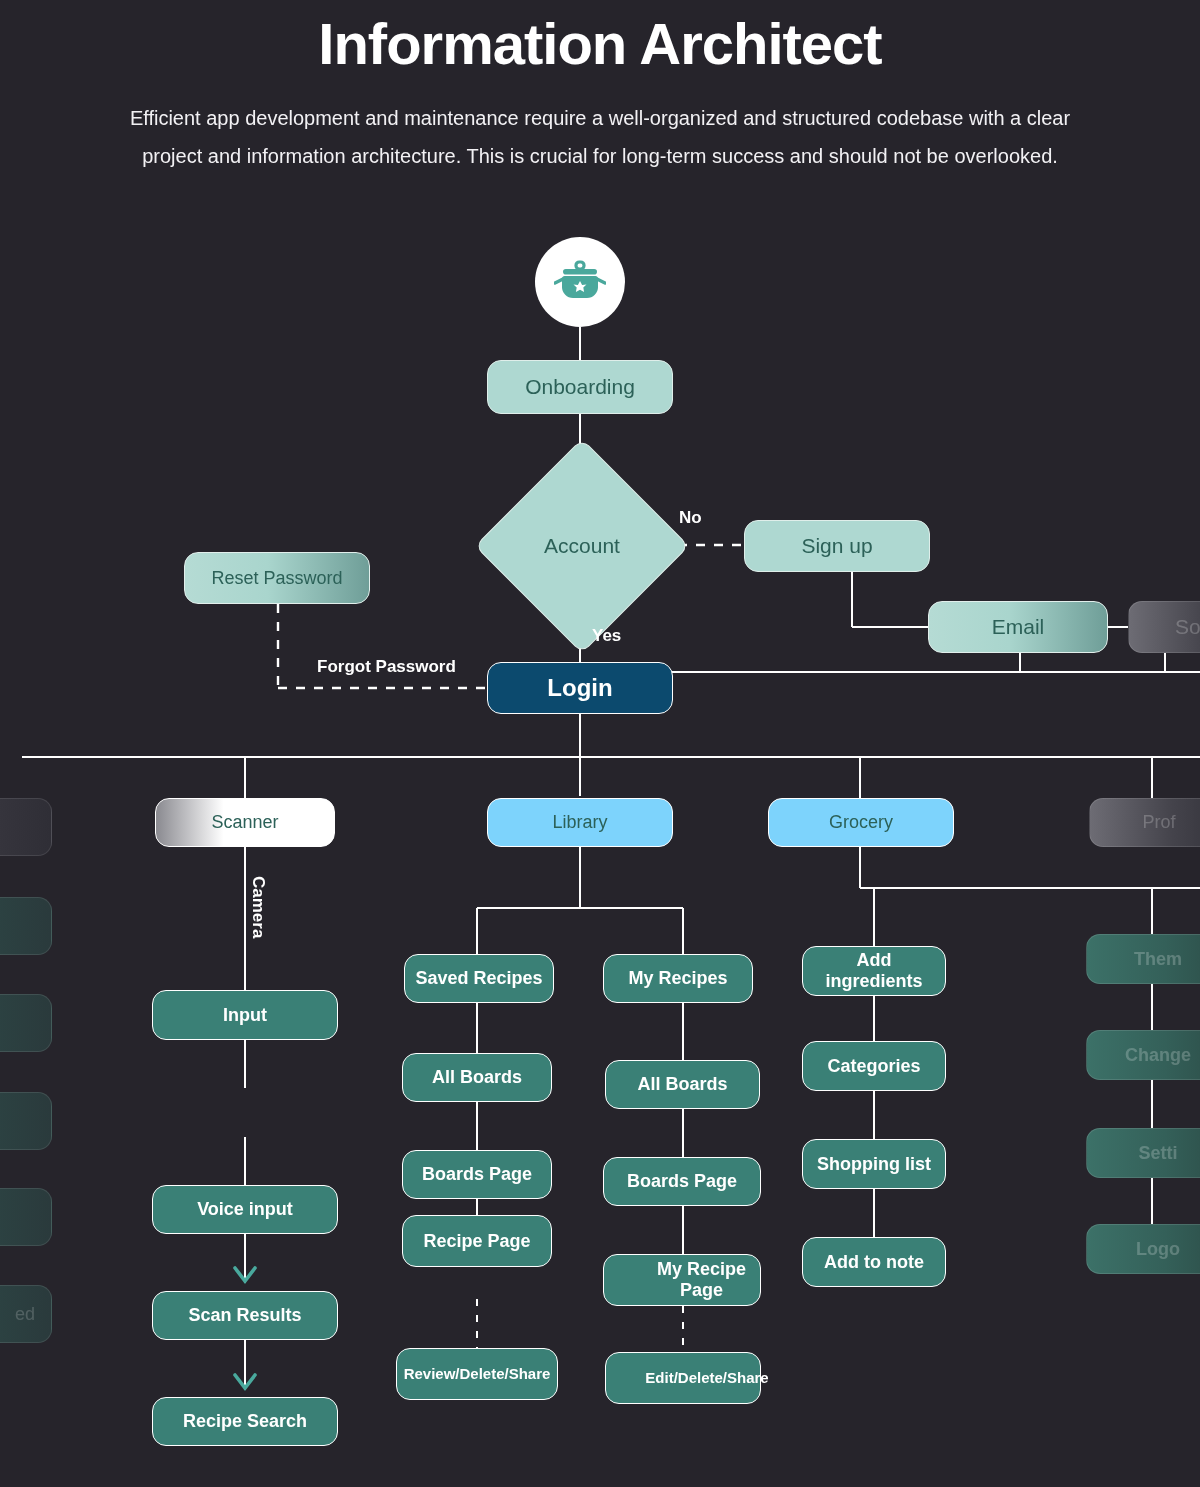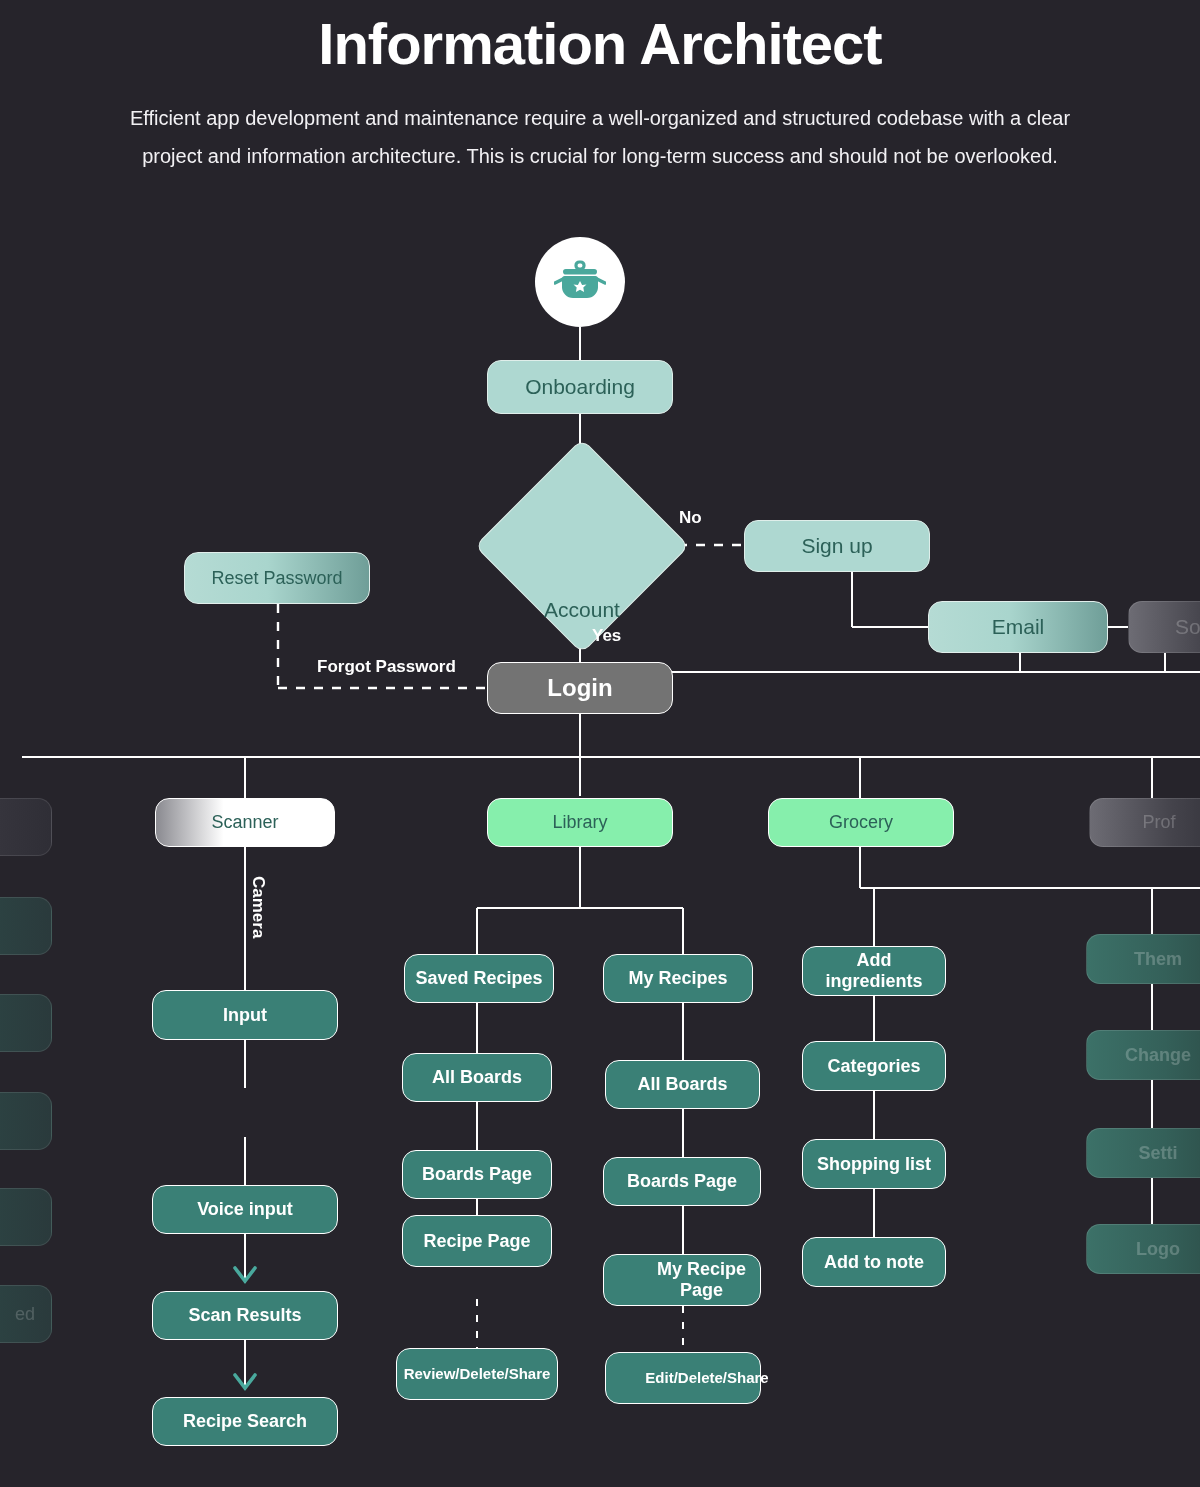--- a/index.html
+++ b/index.html
@@ -27,23 +27,23 @@
 
   .node{
     position:absolute; display:flex; align-items:center; justify-content:center;
     border-radius:14px; text-align:center; line-height:1.15;
     border:1.6px solid rgba(255,255,255,.85);
   }
   .node span{ display:block; padding:0 10px; }
 
   
   .n-pale   { background:#aed8d1; color:#2c6158; border-color:#dfeeea; }
-  .n-accent { background:#737373; color:#ffffff; border-color:#ffffff; }
+  .n-accent { background:#0c4a6e; color:#ffffff; border-color:#ffffff; }
   .n-deep   { background:#3a8076; color:#ffffff; border-color:#ffffff; }
-  .n-white  { background:#86efac; color:#2c6158; border-color:#ffffff; }
+  .n-white  { background:#7dd3fc; color:#2c6158; border-color:#ffffff; }
 
   .n-pale-grad{
     background:linear-gradient(90deg,#b5dbd4 0%,#a9d5cd 45%,#6f9e98 100%);
     color:#2c6158; border-color:#e2efec;
   }
   .n-white-grad{
     background:linear-gradient(90deg,#8a8a90 0%,#ffffff 38%,#ffffff 100%);
     color:#2c6158; border-color:#ffffff;
   }
 
@@ -62,21 +62,21 @@
   .fade-teal-r{ background:linear-gradient(90deg,#3c7168 0%,#346059 55%,#2c4c47 100%); }
 
   
   .logo{
     position:absolute; width:90px; height:90px; border-radius:50%;
     background:#ffffff; display:flex; align-items:center; justify-content:center;
   }
 
   
   .diamond{
-    position:absolute; display:flex; align-items:flex-end; justify-content:center;
+    position:absolute; display:flex; align-items:center; justify-content:center;
   }
   .diamond .dshape{
     position:absolute; left:0; top:0; width:100%; height:100%;
     background:#aed8d1; transform:rotate(45deg); border-radius:10px;
     border:1.6px solid #dfeeea;
   }
   .diamond .dlabel{
     position:relative; z-index:2; color:#2c6158; font-size:21px;
   }
 

